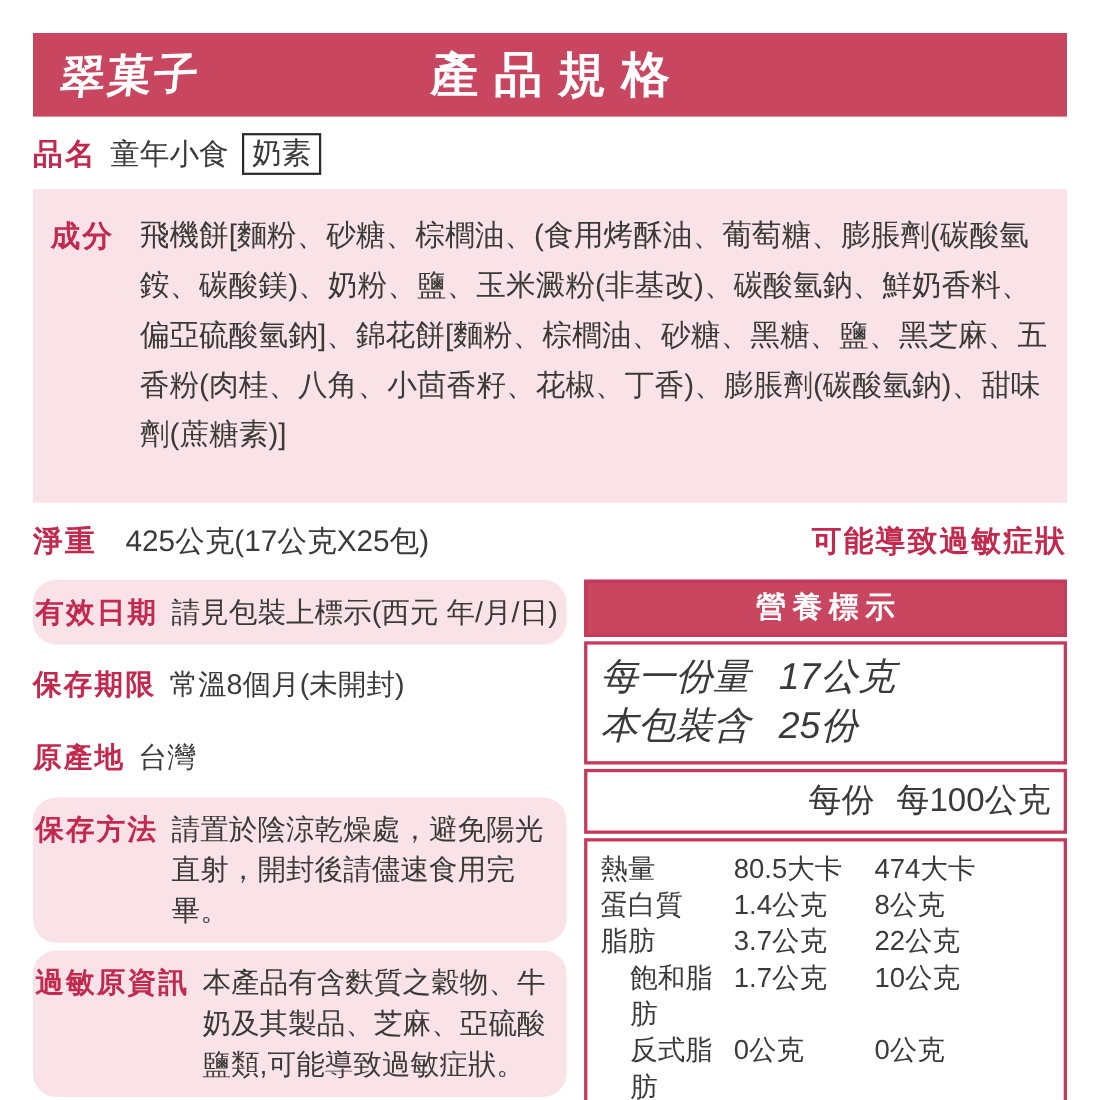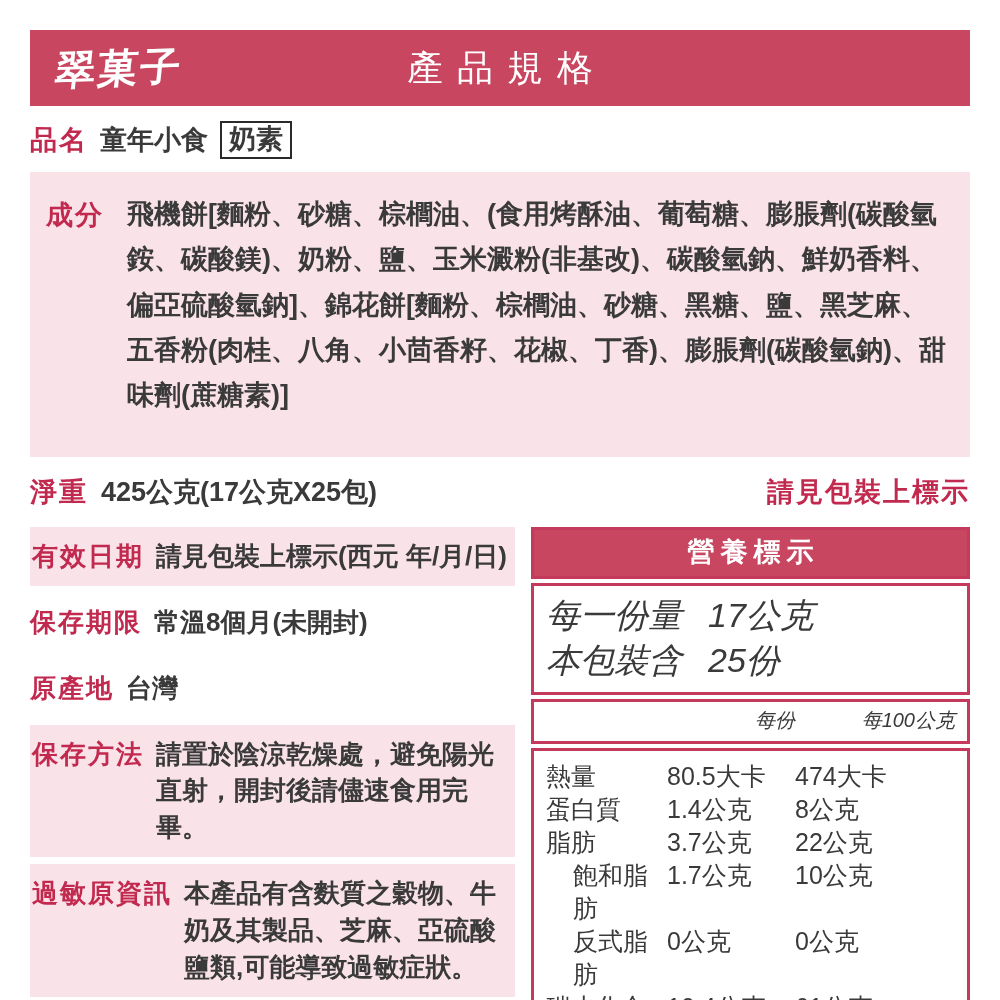--- a/index.html
+++ b/index.html
@@ -23,67 +23,67 @@
     position:relative;height:76px;background:var(--banner-red);
     display:flex;align-items:center;
   }
   .brand{
     color:#ffffff;font-size:40px;font-weight:bold;margin-left:26px;
     transform:skewX(-8deg) rotate(-2deg);letter-spacing:2px;
     font-family:"DejaVu Serif","Liberation Serif",serif;
   }
   .banner-title{
     position:absolute;left:50%;top:50%;transform:translate(-50%,-50%);
-    color:#ffffff;font-size:36px;font-weight:normal;
+    color:#ffffff;font-size:44px;font-weight:bold;
     letter-spacing:14px;text-indent:14px;white-space:nowrap;
   }
 
   
   .lab{color:var(--label-red);font-weight:bold;letter-spacing:2px;white-space:nowrap;}
-  .val{color:var(--text);font-weight:bold;}
+  .val{color:var(--text);}
 
   .name-row{display:flex;align-items:center;gap:12px;font-size:27px;padding:15px 0 13px 0;}
   .badge{border:2px solid #2a2a2a;padding:1px 7px 2px 7px;line-height:1.15;}
 
   .ingredients{
     background:var(--pink-bg);padding:20px 16px 38px 16px;
     font-size:27px;line-height:1.68;display:flex;gap:23px;
   }
   .ingredients .lab{flex:none;padding-top:1px;}
 
   .weight-row{
     display:flex;justify-content:space-between;align-items:baseline;
     font-size:27px;padding:17px 0 13px 0;
   }
-  .pair{display:flex;gap:13px;align-items:baseline;}
+  .pair{display:flex;gap:26px;align-items:baseline;}
 
   
   .columns{display:flex;gap:16px;margin-top:4px;}
   .left-col{width:485px;flex:none;}
   .right-col{width:439px;flex:none;}
 
   .field{
     display:flex;gap:12px;font-size:26px;line-height:1.42;
-    padding:11px 8px 11px 0;margin-bottom:7px;
+    padding:11px 8px 11px 0;margin-bottom:7px;border-radius:21px;
   }
   .field.pink{background:var(--pink-bg);padding-left:2px;}
   .field .lab{flex:none;}
 
   
   .nt-box{border:3px solid var(--table-red);background:#fff;margin-bottom:4px;}
   .nt-title{
     background:var(--banner-red);border:3px solid var(--table-red);
     color:#fff;text-align:center;font-size:27px;font-weight:bold;
     letter-spacing:6px;text-indent:6px;padding:4px 0 6px 0;margin-bottom:4px;
   }
   .nt-serving{font-size:34px;padding:7px 12px 9px 12px;line-height:1.32;font-style:italic;}
   .nt-serving .srow{display:flex;gap:26px;}
   .nt-cols{
     display:grid;grid-template-columns:1fr 128px 160px;
-    font-size:20px;padding:5px 12px 7px 12px;font-style:italic;
+    font-size:30px;padding:5px 12px 7px 12px;
   }
   .nt-cols .c{text-align:right;}
   .nt-rows{padding:9px 12px 10px 12px;font-size:25px;}
   .nt-row{display:grid;grid-template-columns:1fr 128px 160px;line-height:33px;}
   .nt-row .v{text-align:left;}
   .nt-row.indent .n{padding-left:27px;}
 </style>
 </head>
 <body>
 
@@ -104,21 +104,21 @@
     <span class="lab">成分</span>
     <span class="val">飛機餅[麵粉、砂糖、棕櫚油、(食用烤酥油、葡萄糖、膨脹劑(碳酸氫銨、碳酸鎂)、奶粉、鹽、玉米澱粉(非基改)、碳酸氫鈉、鮮奶香料、偏亞硫酸氫鈉]、錦花餅[麵粉、棕櫚油、砂糖、黑糖、鹽、黑芝麻、五香粉(肉桂、八角、小茴香籽、花椒、丁香)、膨脹劑(碳酸氫鈉)、甜味劑(蔗糖素)]</span>
   </div>
 
   <div class="weight-row">
     <span class="pair">
       <span class="lab">淨重</span>
       <span class="val">425公克(17公克X25包)</span>
     </span>
     <span class="pair">
-      <span class="lab">請見包裝上標示</span>
+      <span class="lab">可能導致過敏症狀</span>
     </span>
   </div>
 
   <div class="columns">
 
     <div class="left-col">
 
       <div class="field pink">
         <span class="lab">有效日期</span>
         <span class="val">請見包裝上標示(西元 年/月/日)</span>

